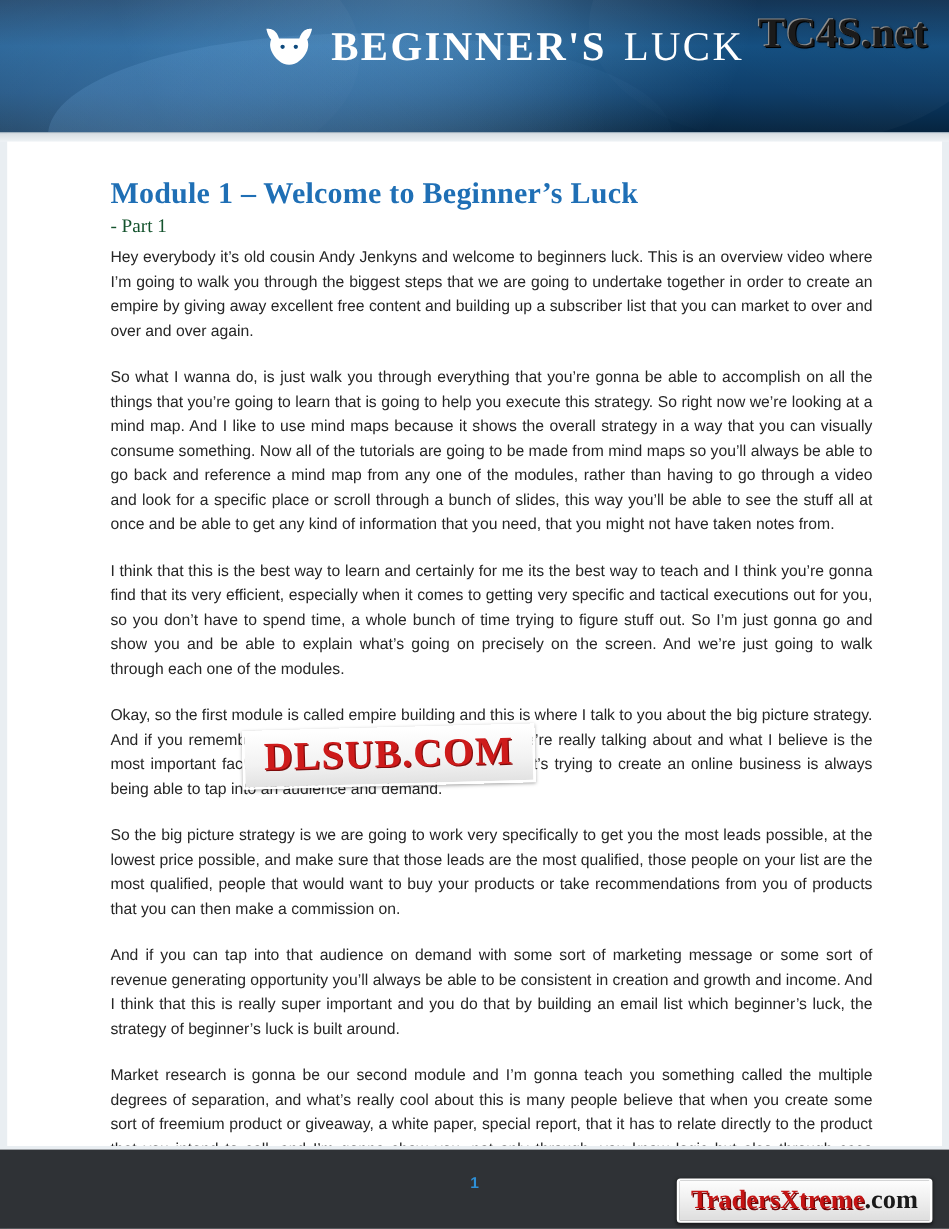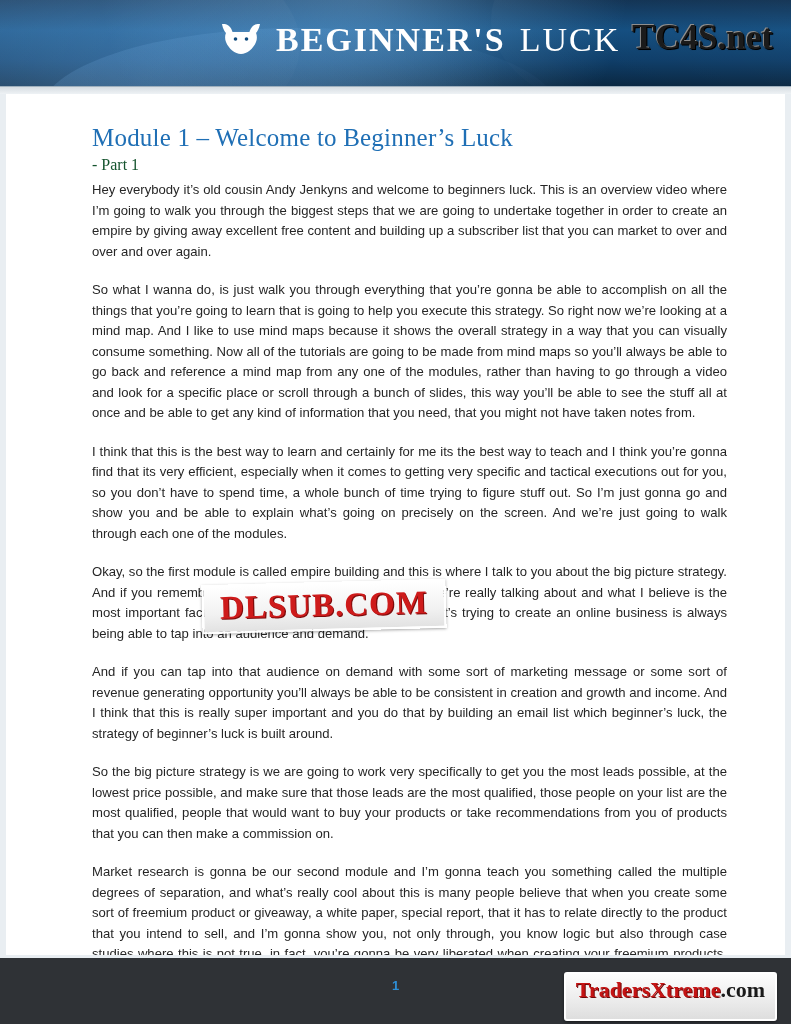--- a/index.html
+++ b/index.html
@@ -19,21 +19,21 @@
     height: 1024px;
     background: #ffffff;
     box-sizing: border-box;
     border-left: 6px solid #e9eef2;
     border-right: 6px solid #e9eef2;
   }
 
   
   .header {
     position: relative;
-    height: 86px;
+    height: 110px;
     background:
       radial-gradient(circle at 18% 120%, rgba(120,190,255,0.35) 0%, rgba(120,190,255,0) 55%),
       radial-gradient(circle at 46% -40%, rgba(150,210,255,0.40) 0%, rgba(150,210,255,0) 60%),
       linear-gradient(180deg, #0b2d4f 0%, #0e4a7d 35%, #0a3a66 70%, #06243f 100%);
     overflow: hidden;
     margin-left: -6px;
     margin-right: -6px;
     padding-left: 4px;
     padding-right: 6px;
   }
@@ -86,21 +86,21 @@
     font-weight: 700;
     white-space: nowrap;
   }
   .brand-title .second {
     margin-left: 14px;
     font-weight: 400;
   }
   .site-badge {
     position: absolute;
     right: 12px;
-    top: 16px;
+    top: 6px;
     font-family: "Liberation Serif", serif;
     font-size: 35px;
     font-weight: 700;
     color: #1b1b1b;
     letter-spacing: 0px;
     text-shadow:
       -1px -1px 0 #8e8e8e,
       1px 1px 0 #000000,
       0 0 2px rgba(0,0,0,0.7);
     background: linear-gradient(180deg,#3a3a3a 0%, #0d0d0d 100%);
@@ -117,21 +117,21 @@
 
   
   .content {
     padding: 30px 58px 0 86px;
     position: relative;
   }
   h1.doc-title {
     margin: 0;
     font-family: "Liberation Serif", serif;
     font-size: 25px;
-    font-weight: 400;
+    font-weight: 700;
     color: #1f6fb5;
     letter-spacing: 0.2px;
   }
   .doc-subtitle {
     margin: 4px 0 0 0;
     font-family: "Liberation Serif", serif;
     font-size: 16px;
     color: #14532d;
     font-weight: 400;
   }
@@ -183,25 +183,25 @@
     top: 20px;
     text-align: center;
     color: #2e8fd6;
     font-family: "Liberation Sans", sans-serif;
     font-size: 13px;
     font-weight: 700;
   }
   .footer-badge {
     position: absolute;
     right: 14px;
-    top: 14px;
+    top: 24px;
     background: linear-gradient(180deg,#fdfdfd 0%, #ededed 55%, #dedede 100%);
     border: 2px solid #ffffff;
     border-radius: 3px;
-    padding: 3px 10px 16px 10px;
+    padding: 3px 10px 4px 10px;
     box-shadow: 0 1px 3px rgba(0,0,0,0.5);
     font-family: "Liberation Serif", serif;
     font-size: 22px;
     font-weight: 700;
     white-space: nowrap;
   }
   .footer-badge .tx { color: #c51414; text-shadow: 1px 1px 0 #6d0707; }
   .footer-badge .dot { color: #1a1a1a; }
 </style>
 </head>
@@ -233,22 +233,22 @@
 
   <div class="content">
     <h1 class="doc-title">Module 1 – Welcome to Beginner’s Luck</h1>
     <p class="doc-subtitle">- Part 1</p>
 
     <div class="paras">
       <p>Hey everybody it’s old cousin Andy Jenkyns and welcome to beginners luck. This is an overview video where I’m going to walk you through the biggest steps that we are going to undertake together in order to create an empire by giving away excellent free content and building up a subscriber list that you can market to over and over and over again.</p>
       <p>So what I wanna do, is just walk you through everything that you’re gonna be able to accomplish on all the things that you’re going to learn that is going to help you execute this strategy. So right now we’re looking at a mind map. And I like to use mind maps because it shows the overall strategy in a way that you can visually consume something. Now all of the tutorials are going to be made from mind maps so you’ll always be able to go back and reference a mind map from any one of the modules, rather than having to go through a video and look for a specific place or scroll through a bunch of slides, this way you’ll be able to see the stuff all at once and be able to get any kind of information that you need, that you might not have taken notes from.</p>
       <p>I think that this is the best way to learn and certainly for me its the best way to teach and I think you’re gonna find that its very efficient, especially when it comes to getting very specific and tactical executions out for you, so you don’t have to spend time, a whole bunch of time trying to figure stuff out. So I’m just gonna go and show you and be able to explain what’s going on precisely on the screen. And we’re just going to walk through each one of the modules.</p>
       <p>Okay, so the first module is called empire building and this is where I talk to you about the big picture strategy. And if you remember before from my presentation, what we’re really talking about and what I believe is the most important factor in long term success for anybody that’s trying to create an online business is always being able to tap into an audience and demand.</p>
+      <p>So the big picture strategy is we are going to work very specifically to get you the most leads possible, at the lowest price possible, and make sure that those leads are the most qualified, those people on your list are the most qualified, people that would want to buy your products or take recommendations from you of products that you can then make a commission on.</p>
       <p>And if you can tap into that audience on demand with some sort of marketing message or some sort of revenue generating opportunity you’ll always be able to be consistent in creation and growth and income. And I think that this is really super important and you do that by building an email list which beginner’s luck, the strategy of beginner’s luck is built around.</p>
-      <p>So the big picture strategy is we are going to work very specifically to get you the most leads possible, at the lowest price possible, and make sure that those leads are the most qualified, those people on your list are the most qualified, people that would want to buy your products or take recommendations from you of products that you can then make a commission on.</p>
       <p>Market research is gonna be our second module and I’m gonna teach you something called the multiple degrees of separation, and what’s really cool about this is many people believe that when you create some sort of freemium product or giveaway, a white paper, special report, that it has to relate directly to the product that you intend to sell, and I’m gonna show you, not only through, you know logic but also through case studies where this is not true, in fact, you’re gonna be very liberated when creating your freemium products, in fact so liberated that you could simply focus on</p>
     </div>
 
     <div class="watermark">DLSUB.COM</div>
   </div>
 
   <div class="footer">
     <div class="page-number">1</div>
     <div class="footer-badge">
       <span class="tx">TradersXtreme</span><span class="dot">.com</span>

